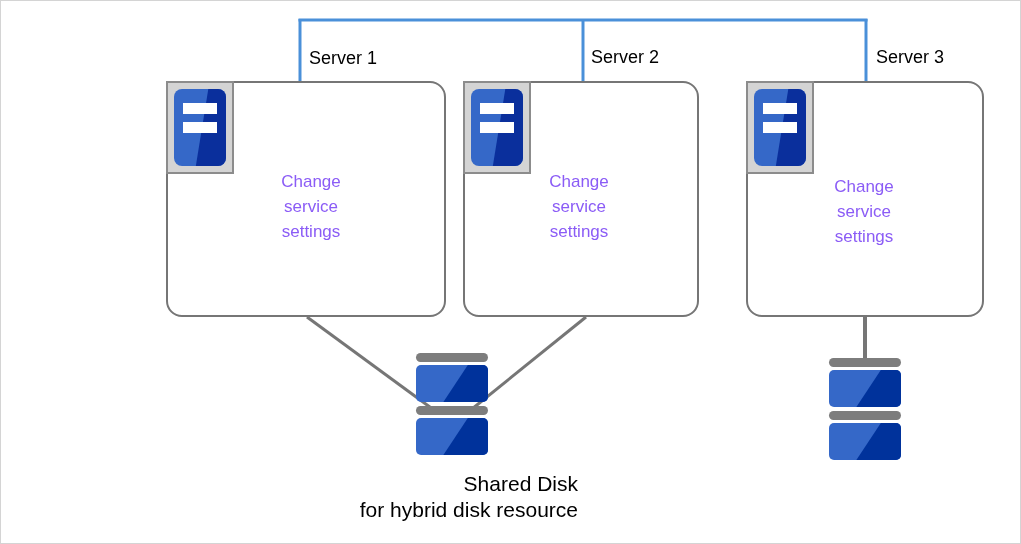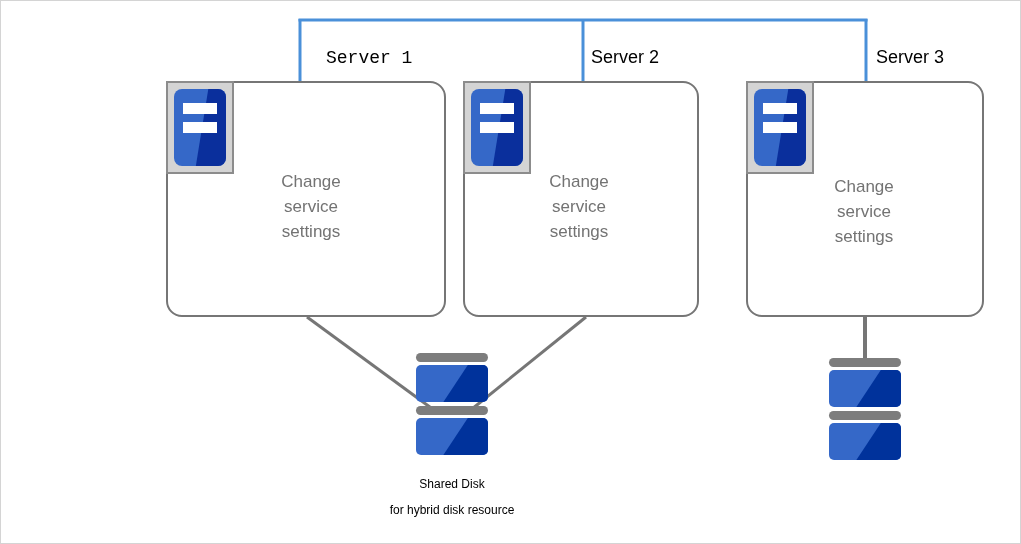--- a/index.html
+++ b/index.html
@@ -74,21 +74,21 @@
     background: #ffffff;
     z-index: 2;
   }
   .server-bar.b1 { top: 14px; }
   .server-bar.b2 { top: 33px; }
 
   
   .box-text {
     position: absolute;
     font-size: 17px;
-    color: #737373;
+    color: #8b5cf6;
     line-height: 25px;
     text-align: center;
     white-space: pre-line;
   }
 
   
   .server-label {
     position: absolute;
     font-size: 18px;
     color: #000000;
@@ -123,24 +123,24 @@
     height: 100%;
     background: #00329b;
     clip-path: polygon(72% 0%, 100% 0%, 100% 100%, 38% 100%);
   }
   .disk-gap-a { height: 3px; }
   .disk-gap-b { height: 4px; }
 
   
   .caption {
     position: absolute;
-    font-size: 12px;
+    font-size: 21px;
     color: #000000;
     line-height: 26px;
-    text-align: center;
+    text-align: right;
     white-space: pre-line;
   }
 </style>
 </head>
 <body>
 
 <div id="canvas">
 
   <svg id="svg-layer" viewBox="0 0 1021 544" xmlns="http://www.w3.org/2000/svg">
     <g>
@@ -159,21 +159,21 @@
   <div class="server-box" style="left:165px; top:80px; width:280px; height:236px;"></div>
   <div class="server-icon" style="left:165px; top:80px;">
     <div class="server-icon-body">
       <div class="server-bar b1"></div>
       <div class="server-bar b2"></div>
     </div>
   </div>
   <div class="box-text" style="left:240px; top:168px; width:140px;">Change
 service
 settings</div>
-  <div class="server-label" style="left:325px; top:47px;font-family:Liberation Mono, monospace;">Server 1</div>
+  <div class="server-label" style="left:308px; top:47px;">Server 1</div>
 
   <div class="server-box" style="left:462px; top:80px; width:236px; height:236px;"></div>
   <div class="server-icon" style="left:462px; top:80px;">
     <div class="server-icon-body">
       <div class="server-bar b1"></div>
       <div class="server-bar b2"></div>
     </div>
   </div>
   <div class="box-text" style="left:508px; top:168px; width:140px;">Change
 service

